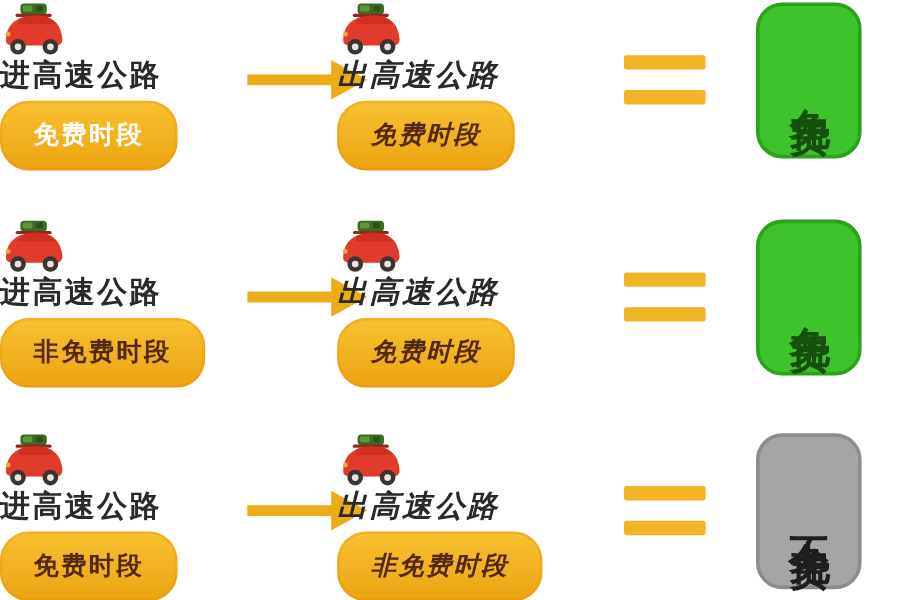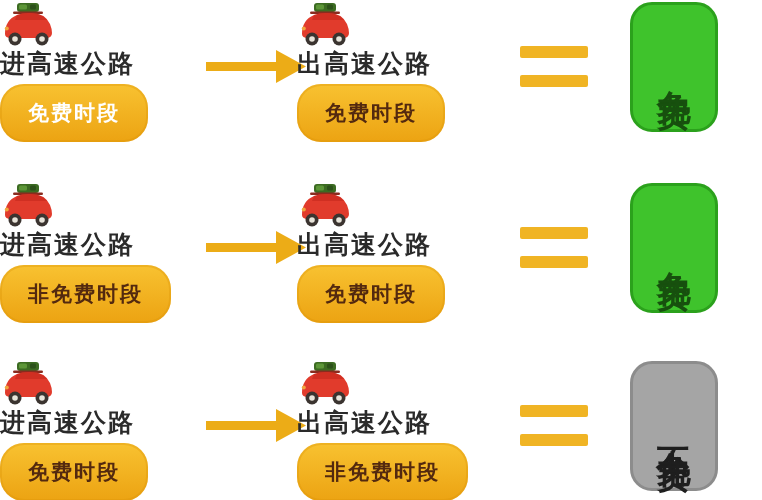--- a/index.html
+++ b/index.html
@@ -32,21 +32,21 @@
   .row-0{top:0;  --pt:2px;}
   .row-1{top:167px;--pt:16px;}
   .row-2{top:333px;--pt:28px;}
 
   .station{
     position:absolute;top:var(--pt);
     width:232px;
     display:flex;flex-direction:column;align-items:flex-start;
   }
   .station.enter{left:0;}
-  .station.exit{left:297px;}
+  .station.exit{left:281px;font-style:italic;}
 
   .car{width:56px;height:46px;display:block;}
 
   .station-label{
     margin-top:1px;
     font-size:25px;font-weight:bold;color:var(--text-dark);
     letter-spacing:2px;white-space:nowrap;line-height:28px;
   }
   .pill{
     margin-top:7px;

